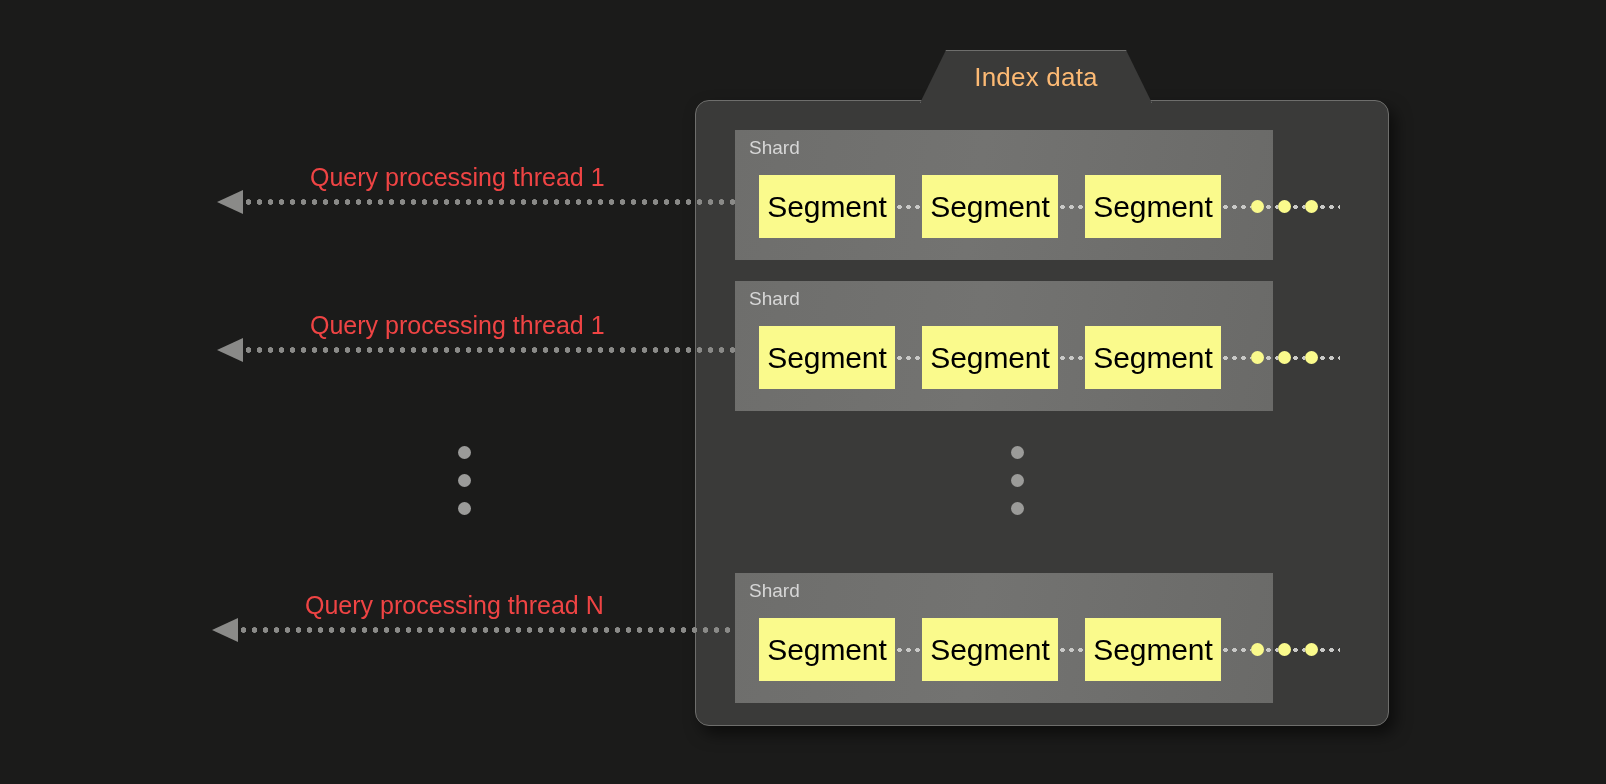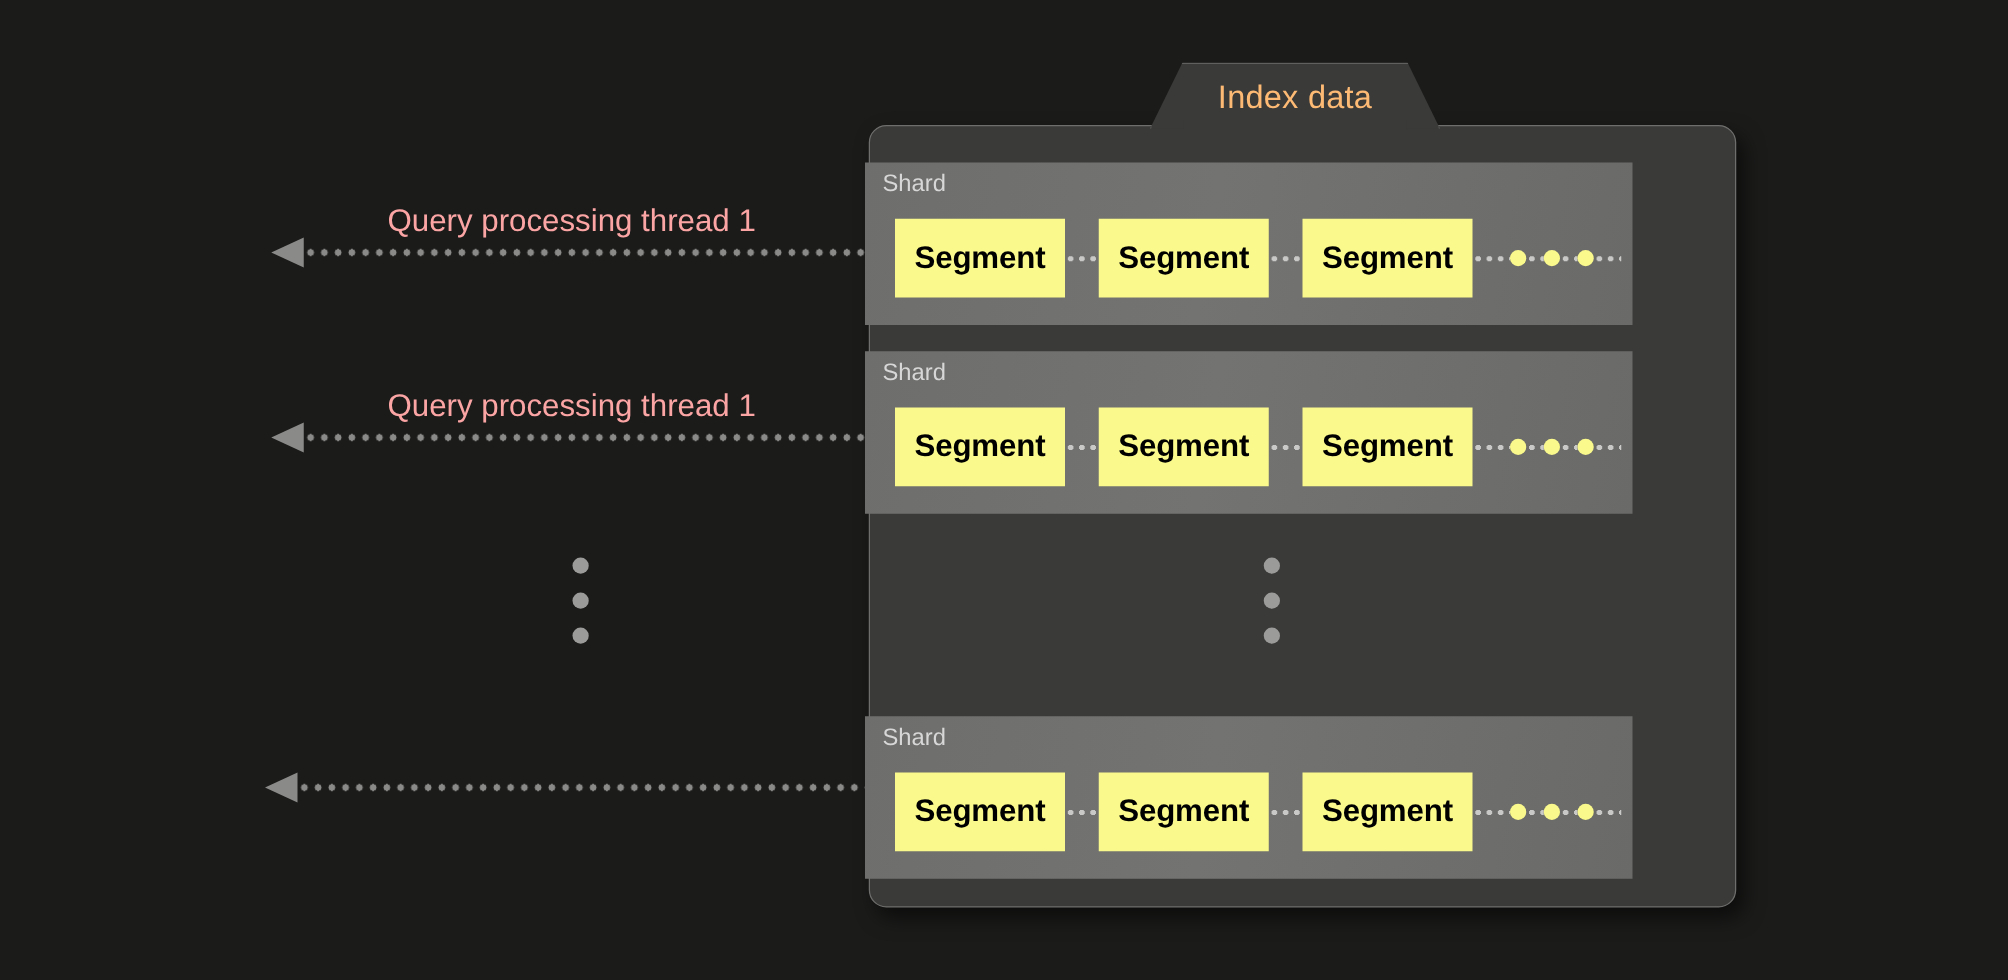--- a/index.html
+++ b/index.html
@@ -65,22 +65,22 @@
     top: 98px;
     width: 178px;
     height: 6px;
     background: #3a3a39;
     z-index: 3;
   }
 
   
   .shard {
     position: absolute;
-    left: 692px;
-    width: 614px;
+    left: 735px;
+    width: 538px;
     height: 130px;
     background: linear-gradient(100deg, #6e6e6c 0%, #737371 45%, #6a6a68 100%);
     z-index: 2;
   }
   .shard-1 { top: 130px; }
   .shard-2 { top: 281px; }
   .shard-3 { top: 573px; }
 
   .shard-label {
     position: absolute;
@@ -100,27 +100,26 @@
     align-items: center;
   }
 
   .seg-spacer { width: 24px; height: 2px; flex: none; }
 
   .segment {
     width: 136px;
     height: 63px;
     background: #fafa8c;
     color: #000000;
-    font-size: 25px;
+    font-size: 30px;
     display: flex;
     align-items: center;
     justify-content: center;
     flex: none;
     letter-spacing: -0.1px;
-    font-weight: bold;
   }
 
   .dots-link {
     width: 27px;
     height: 4px;
     flex: none;
     background-image: radial-gradient(circle, #c9c9c7 45%, rgba(0,0,0,0) 47%);
     background-size: 9px 4px;
     background-repeat: repeat-x;
     background-position: 0 center;
@@ -177,21 +176,21 @@
     border-bottom: 12px solid transparent;
     border-right: 26px solid #8a8a88;
   }
 
   .line-1 { left: 243px; top: 199px; width: 520px; }
   .line-2 { left: 243px; top: 347px; width: 520px; }
   .line-3 { left: 238px; top: 627px; width: 525px; }
 
   .thread-label {
     position: absolute;
-    color: #fca5a5;
+    color: #ef4444;
     font-size: 25px;
     white-space: nowrap;
   }
   .label-1 { left: 310px; top: 163px; }
   .label-2 { left: 310px; top: 311px; }
   .label-3 { left: 305px; top: 591px; }
 
   
   .vdots {
     position: absolute;
@@ -300,18 +299,19 @@
     <div class="thread-dash" style="width:520px"></div>
     <div class="arrow-head"></div>
   </div>
   <div class="thread-line line-3">
     <div class="thread-dash" style="width:525px"></div>
     <div class="arrow-head"></div>
   </div>
 
   <div class="thread-label label-1">Query processing thread 1</div>
   <div class="thread-label label-2">Query processing thread 1</div>
+  <div class="thread-label label-3">Query processing thread N</div>
 
   <div class="index-tab"></div>
   <div class="tab-mask"></div>
   <div class="index-tab-inner">Index data</div>
 
 </div>
 
 </body></html>

